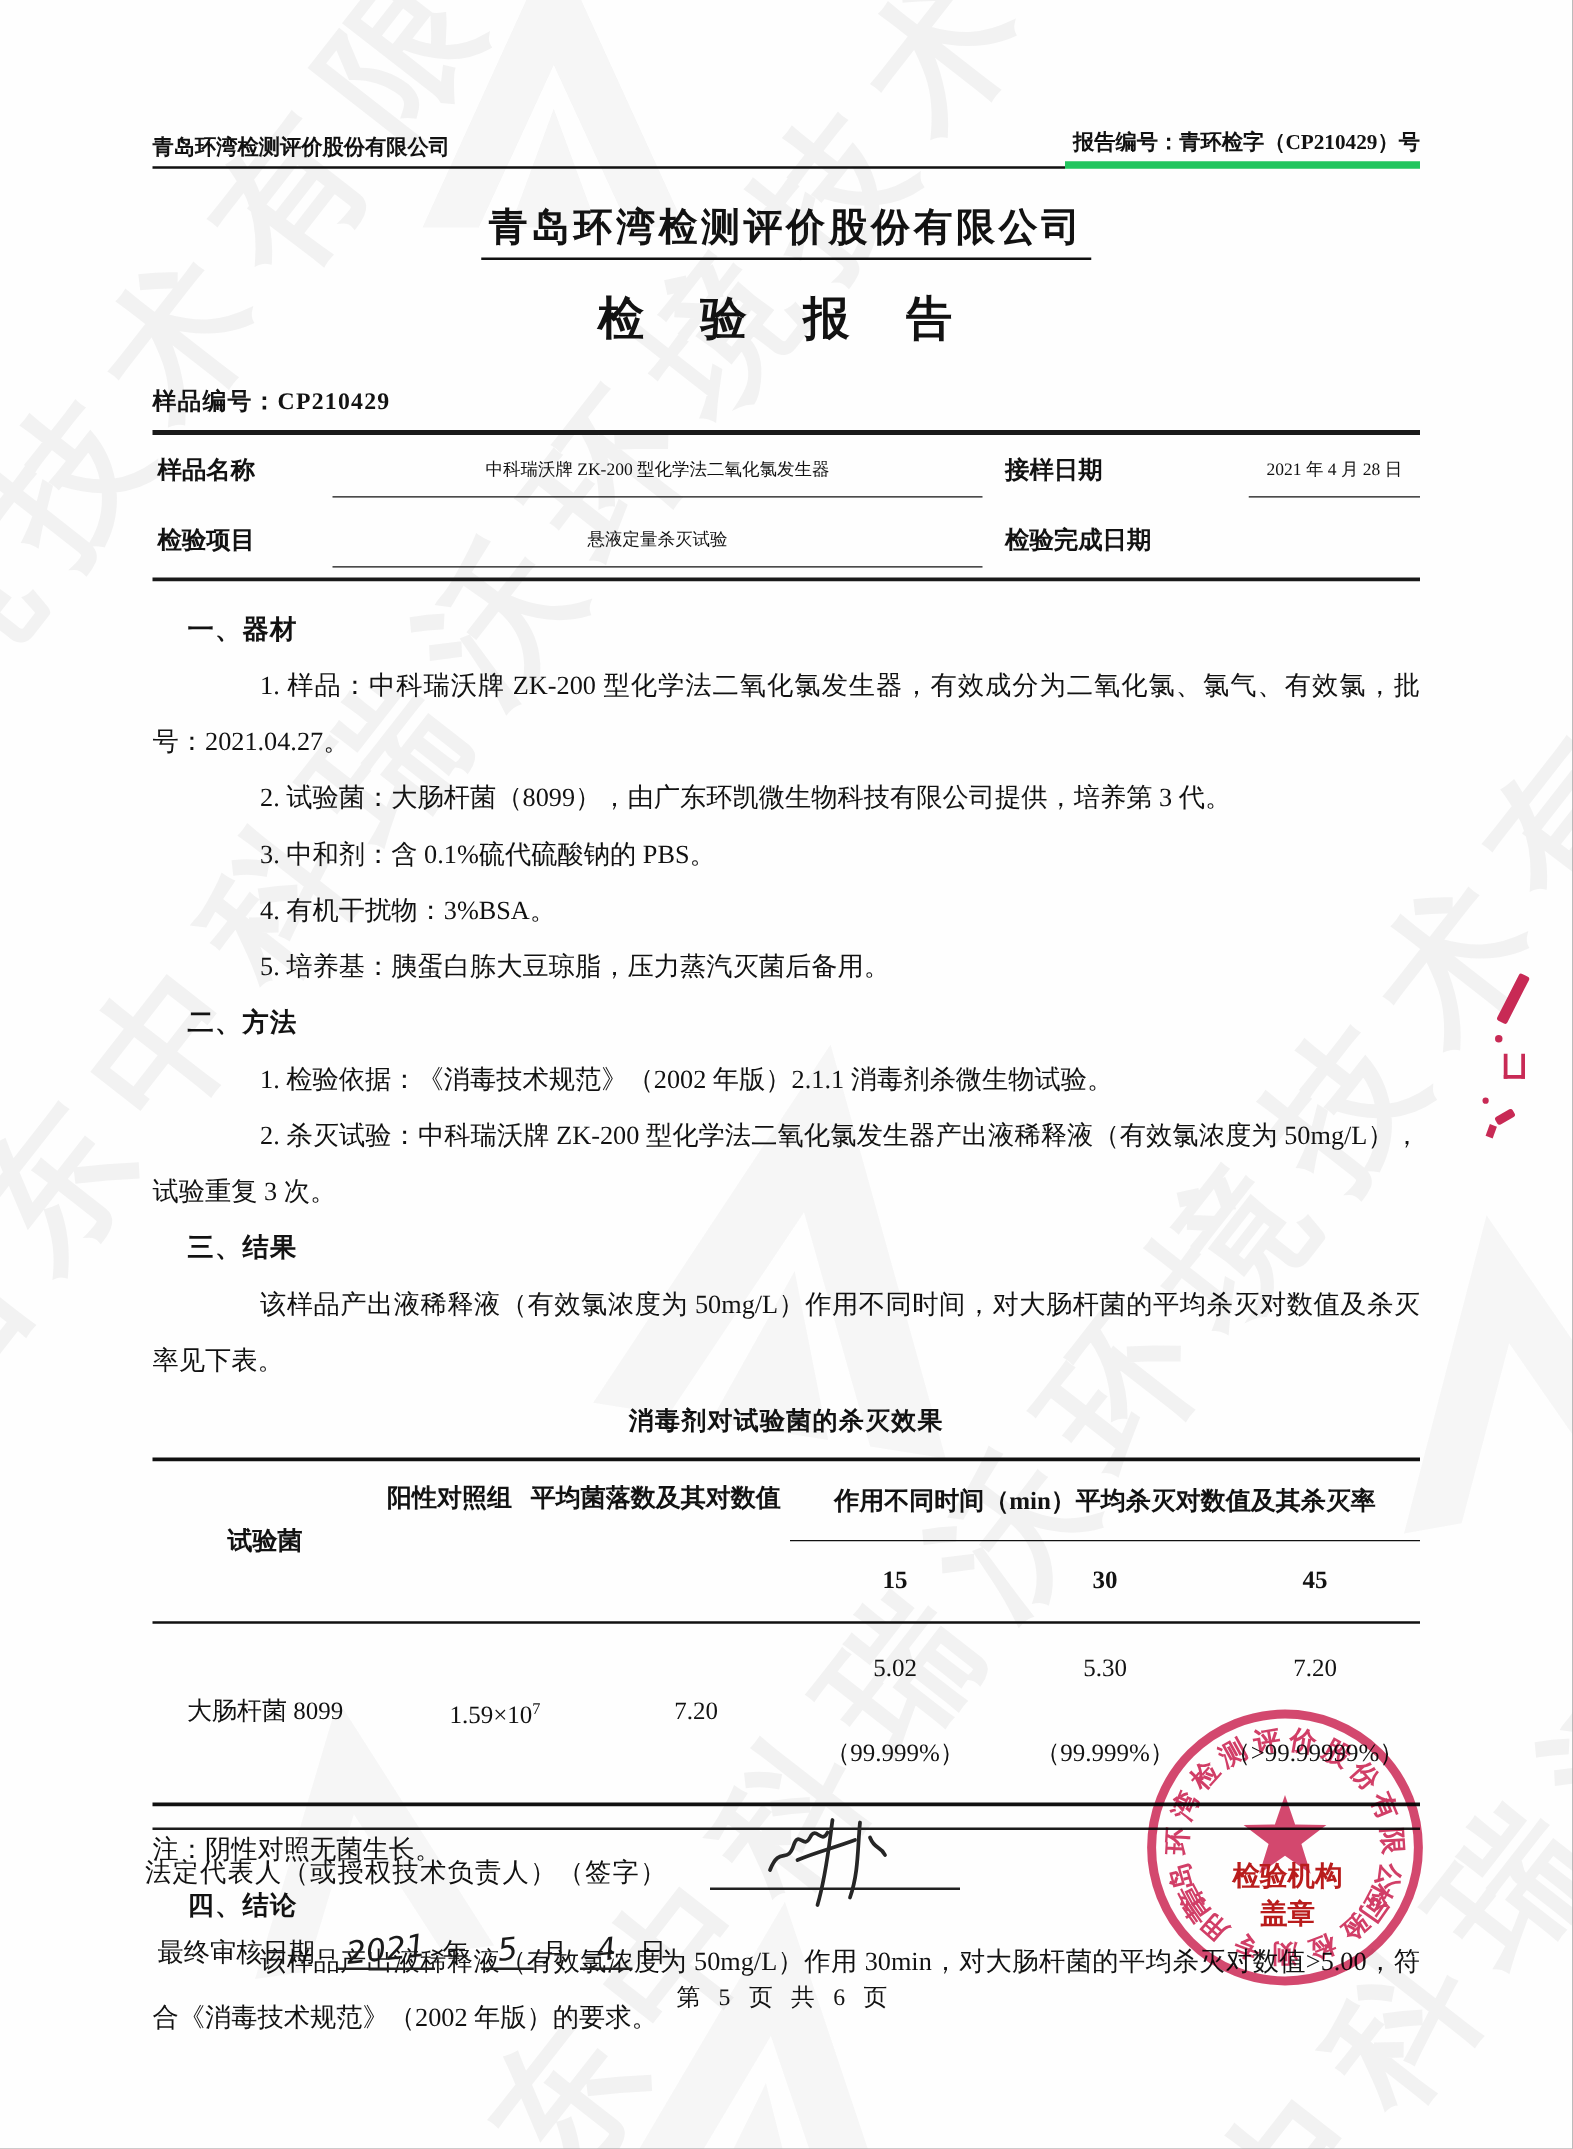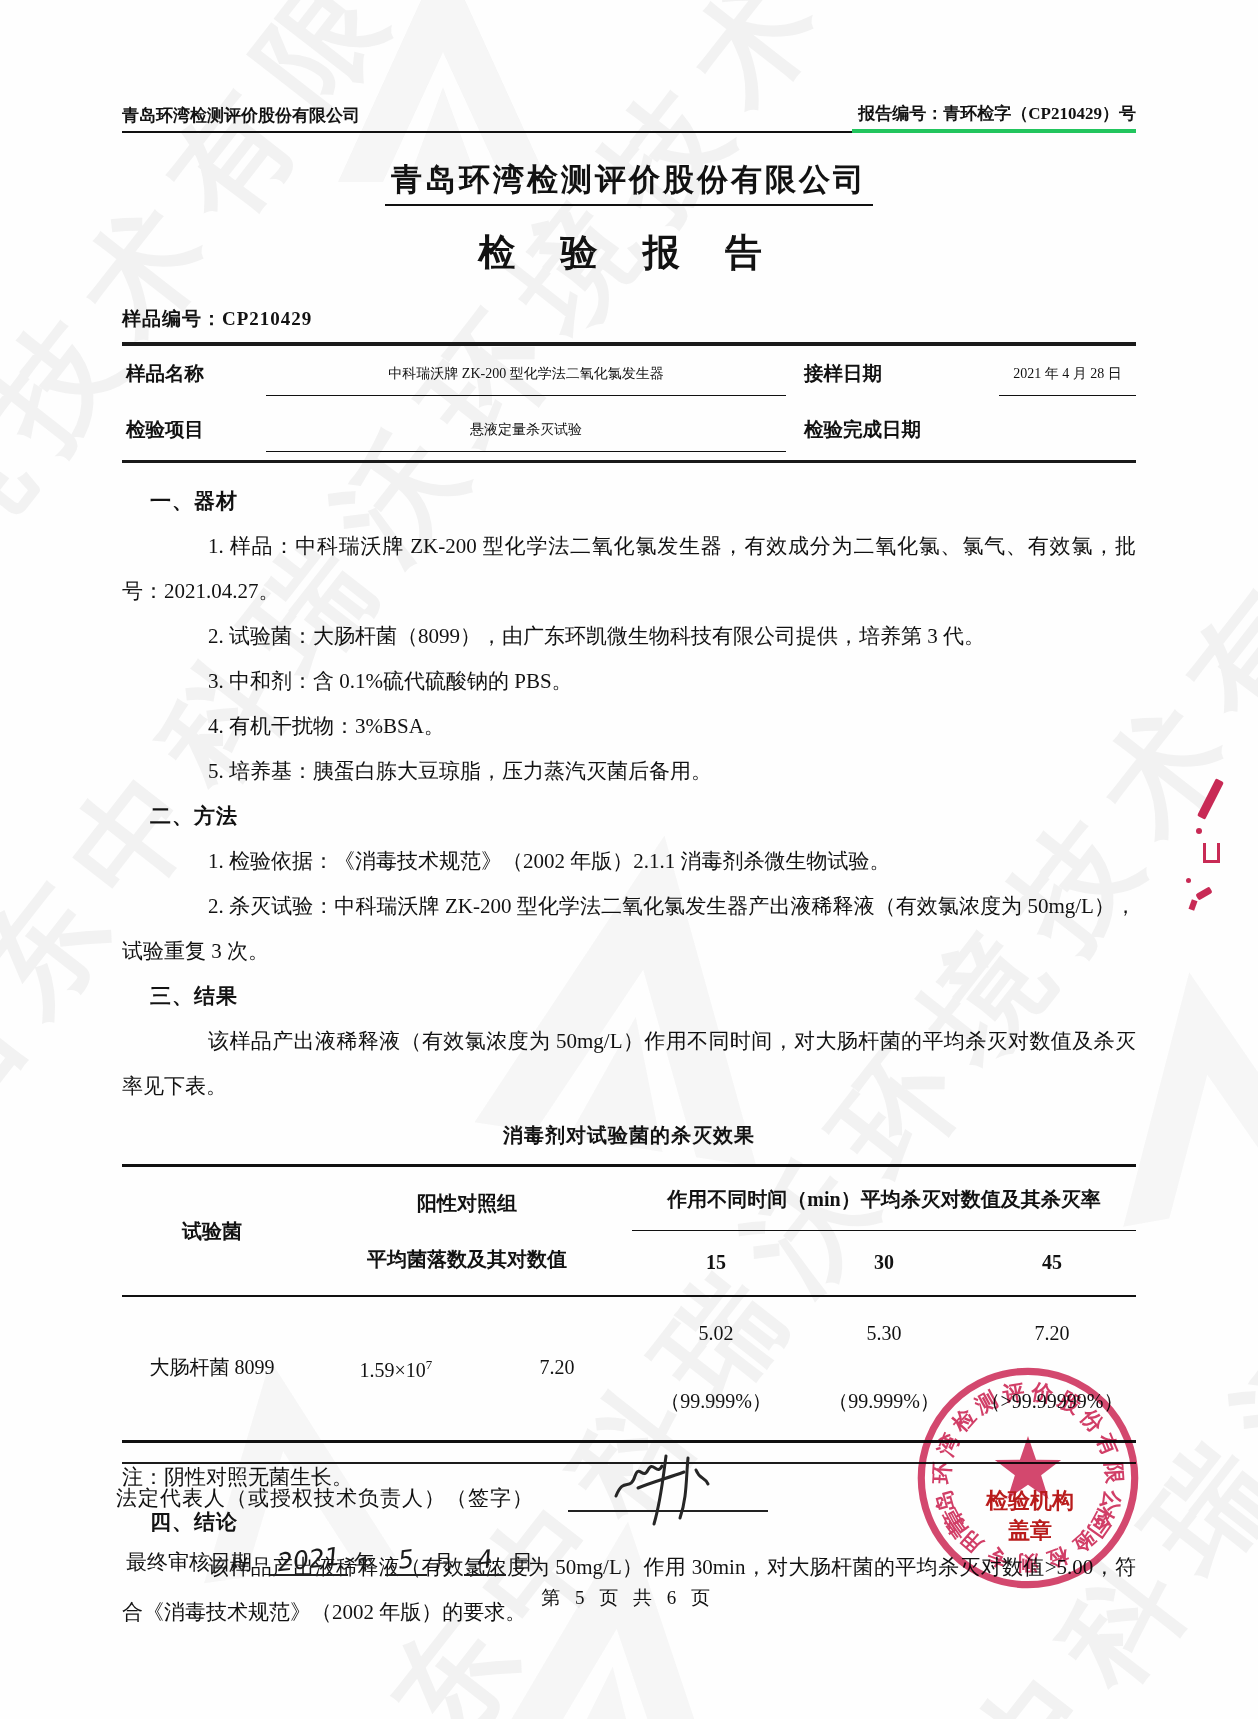--- a/index.html
+++ b/index.html
@@ -18,41 +18,41 @@
   .wm1{ left:-80px;  top:1030px; }
   .wm2{ left:330px;  top:1760px; }
   .wm3{ left:-690px; top:1260px; }
   .wm4{ left:820px;  top:1930px; }
   .logo-wm { position:absolute; pointer-events:none; opacity:.85; }
   
   .content { position:absolute; left:122px; top:0; width:1014px; }
   
   .hdr { display:flex; align-items:flex-end; margin-top:102px; font-weight:700; font-size:17px; }
   .hdr-left  { flex:1; border-bottom:2px solid #111; padding-bottom:4px; }
-  .hdr-right { border-bottom:4px solid #22c55e; padding-bottom:4px; padding-left:6px; }
+  .hdr-right { border-bottom:6px solid #22c55e; padding-bottom:4px; padding-left:6px; }
   .company-title { text-align:center; margin-top:26px; }
   .company-title span { display:inline-block; font-size:31px; font-weight:700; letter-spacing:3px;
                         border-bottom:2.5px solid #111; padding:0 6px 3px; }
   .report-title { text-align:center; margin-top:22px; font-size:37px; font-weight:700; letter-spacing:18px; }
   .sample-no { margin-top:28px; font-size:19px; font-weight:700; letter-spacing:1px; }
   .rule-thick { height:3.5px; background:#1a1a1a; margin-top:10px; }
   
   .info-row { display:grid; grid-template-columns:130px 520px 185px 1fr; align-items:center; min-height:56px;gap:14px; }
   .info-label { font-size:19.5px; font-weight:700; padding-left:4px; }
   .info-value { font-size:14px; text-align:center; border-bottom:1.8px solid #111; padding:14px 0 12px; }
   
   .body-sec { margin-top:16px; font-size:21px; line-height:45px; }
   .sec-head { margin-left:28px; font-weight:700; letter-spacing:1px; }
   .para { text-indent:86px; text-align:justify; }
   .tbl-title { text-align:center; font-size:20px; font-weight:700; margin-top:4px; letter-spacing:1px; }
   
   .ktable { margin-top:6px; border-top:3px solid #111; border-bottom:3px solid #111; font-size:20px; }
   .k-head { display:grid; grid-template-columns:180px 330px 168px 168px 168px; border-bottom:2.2px solid #111; }
   .k-strain-h { grid-row:1 / span 2; display:flex; align-items:center; justify-content:center; font-weight:700; }
-  .k-ctl-h { grid-row:1 / span 2; display:flex; flex-direction:column; justify-content:space-around; text-align:center; padding:8px 0; font-weight:700; }
+  .k-ctl-h { grid-row:1 / span 2; display:flex; flex-direction:row; justify-content:space-around; text-align:center; padding:8px 0; font-weight:700; }
   .k-time-h { grid-column:3 / span 3; text-align:center; padding:10px 0 8px; border-bottom:1.6px solid #111; font-weight:700; }
   .k-sub { text-align:center; padding:9px 0 10px; font-weight:700; }
   .k-data { display:grid; grid-template-columns:180px 330px 168px 168px 168px; padding:10px 0 12px; }
   .k-cell-mid { display:flex; align-items:center; justify-content:center; }
   .k-ctl-vals { display:flex; align-items:center; justify-content:space-around; padding:0 28px;gap:48px; }
   .k-res { display:flex; flex-direction:column; align-items:center; justify-content:space-between; gap:23px; padding:4px 0; }
   sup { font-size:13px; }
   .note-line { margin-top:12px; }
   
   .sign-sep { position:absolute; left:122px; top:1462px; width:1014px; height:2.2px; background:#1c1c1c; }

